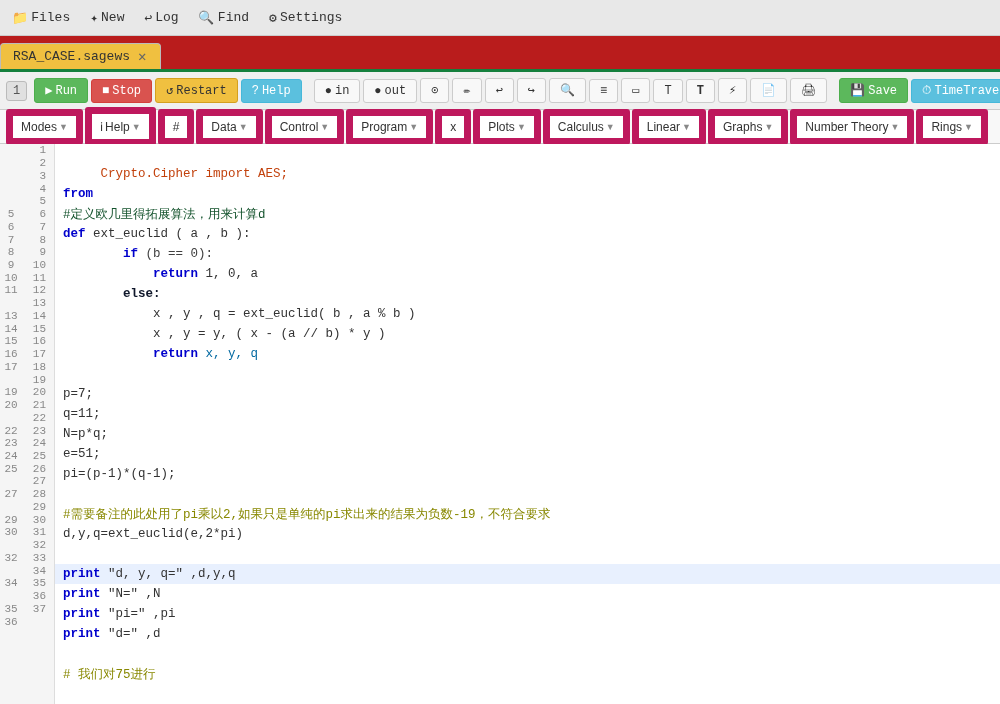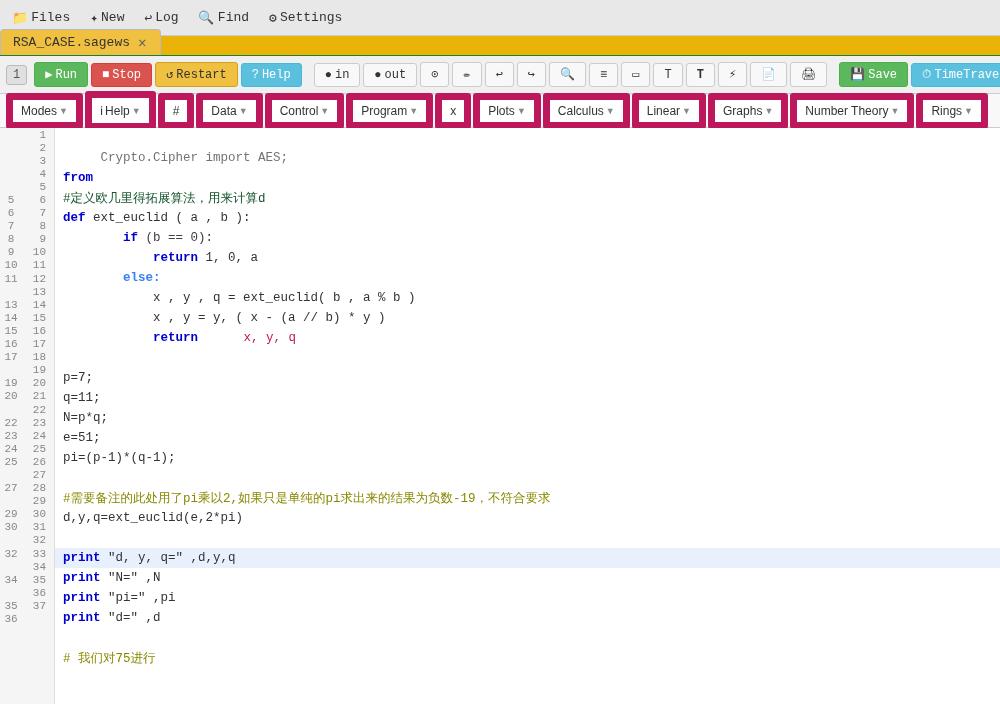--- a/index.html
+++ b/index.html
@@ -22,23 +22,23 @@
       padding: 3px 8px;
       font-size: 13px;
       cursor: pointer;
       border-radius: 3px;
       color: #333;
     }
 
     
     .tab-bar {
       display: flex;
-      background: #eab308;
-      border-bottom: 1px solid #15803d;
-      height: 20px;
+      background: #b91c1c;
+      border-bottom: 3px solid #15803d;
+      height: 36px;
       align-items: flex-end;
     }
     .tab-item {
       display: flex;
       align-items: center;
       gap: 6px;
       padding: 4px 12px;
       background: #f0c040;
       border: 1px solid #bbb;
       border-bottom: none;
@@ -498,30 +498,30 @@
               <span class="ln-exec"></span>
               <span class="ln-num"></span>
             </div>
             <div class="ln-row">
               <span class="ln-exec"></span>
               <span class="ln-num"></span>
             </div>
           </div>
         <div class="code-area" id="code-area">
         <div class="code-line"><span style="color:#333;"></span></div>
-            <div class="code-line"><span style="color:#0000cc;font-weight:bold;margin-top:40px;">from</span><span style="color:#737373;"> Crypto.Cipher import AES;</span></div>
+            <div class="code-line"><span style="color:#0000cc;font-weight:bold;margin-top:40px;">from</span><span style="color:#c2410c;"> Crypto.Cipher import AES;</span></div>
             <div class="code-line"><span style="color:#333;"></span></div>
             <div class="code-line"><span style="color:#14532d;">#定义欧几里得拓展算法，用来计算d</span></div>
             <div class="code-line"><span style="color:#0000cc;font-weight:bold;">def</span><span style="color:#333;"> ext_euclid ( a , b ):</span></div>
             <div class="code-line"><span>        </span><span style="color:#0000cc;font-weight:bold;">if</span><span style="color:#404040;"> (b == 0):</span></div>
             <div class="code-line"><span>            </span><span style="color:#0000cc;font-weight:bold;">return</span><span style="color:#333;"> 1, 0, a</span></div>
-            <div class="code-line"><span>        </span><span style="color:#3b82f6;font-weight:bold;">else:</span></div>
+            <div class="code-line"><span>        </span><span style="color:#0f172a;font-weight:bold;">else:</span></div>
             <div class="code-line"><span style="color:#333;">            x , y , q = ext_euclid( b , a % b )</span></div>
             <div class="code-line"><span style="color:#333;">            x , y = y, ( x - (a // b) * y )</span></div>
-            <div class="code-line"><span>            </span><span style="color:#0000cc;font-weight:bold;">return</span><span style="color:#be185d;padding-left:38px;"> x, y, q</span></div>
+            <div class="code-line"><span>            </span><span style="color:#0000cc;font-weight:bold;">return</span><span style="color:#0369a1;"> x, y, q</span></div>
             <div class="code-line"><span style="color:#333;"></span></div>
             <div class="code-line"><span style="color:#333;">p=7;</span></div>
             <div class="code-line"><span style="color:#333;">q=11;</span></div>
             <div class="code-line"><span style="color:#333;">N=p*q;</span></div>
             <div class="code-line"><span style="color:#333;">e=51;</span></div>
             <div class="code-line"><span style="color:#333;">pi=(p-1)*(q-1);</span></div>
             <div class="code-line"><span style="color:#333;"></span></div>
             <div class="code-line"><span style="color:#888800;">#需要备注的此处用了pi乘以2,如果只是单纯的pi求出来的结果为负数-19，不符合要求</span></div>
             <div class="code-line"><span style="color:#333;">d,y,q=ext_euclid(e,2*pi)</span></div>
             <div class="code-line"><span style="color:#333;"></span></div>

